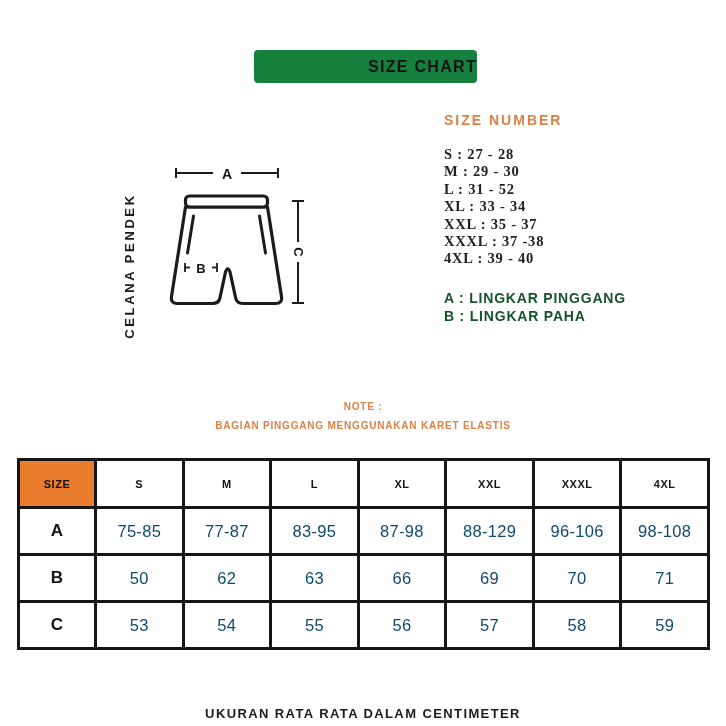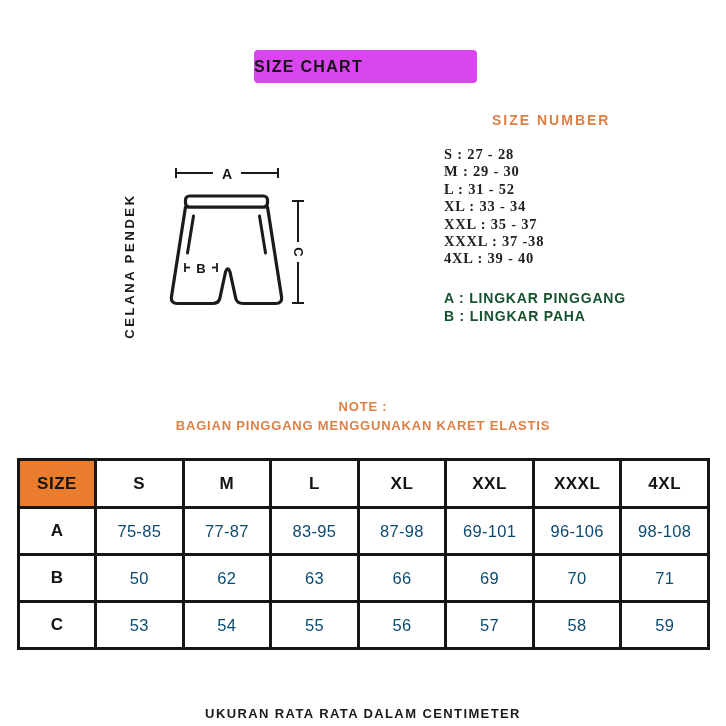--- a/index.html
+++ b/index.html
@@ -3,62 +3,62 @@
 <meta charset="utf-8">
 <style>
   html,body{margin:0;padding:0;background:#ffffff;}
   .canvas{
     position:relative;width:726px;height:726px;background:#ffffff;overflow:hidden;
     font-family:"Liberation Sans","DejaVu Sans",sans-serif;color:#1d1d1d;
   }
   
   .pill{
     position:absolute;left:254px;top:50px;width:223px;height:33px;
-    background:#d946ef;border-radius:4px;
-    display:flex;align-items:center;justify-content:flex-start;
+    background:#15803d;border-radius:4px;
+    display:flex;align-items:center;justify-content:flex-end;
     font-weight:bold;font-size:16px;letter-spacing:1.3px;color:#141414;
   }
   
   .vlabel{
     position:absolute;left:129px;top:266px;
     transform:translate(-50%,-50%) rotate(-90deg);
     white-space:nowrap;font-weight:bold;font-size:13px;letter-spacing:2.6px;color:#1a1a1a;
   }
   
   .shorts{position:absolute;left:160px;top:160px;}
   .shorts text{font-family:"Liberation Sans","DejaVu Sans",sans-serif;font-weight:bold;fill:#161616;}
   
   .sn-head{
     position:absolute;left:444px;top:112px;
-    font-weight:bold;font-size:14px;letter-spacing:2px;color:#DD8045;margin-left:48px;
+    font-weight:bold;font-size:14px;letter-spacing:2px;color:#DD8045;
   }
   .sn-list{
     position:absolute;left:444px;top:146px;
     font-weight:bold;font-size:14.5px;letter-spacing:.8px;line-height:17.4px;color:#222;font-family:Liberation Serif, serif;
   }
   .sn-legend{
     position:absolute;left:444px;top:289px;
     font-weight:bold;font-size:14px;letter-spacing:.8px;line-height:18.3px;color:#14532d;
   }
   
   .note{
     position:absolute;left:0;right:0;top:397px;text-align:center;
-    color:#DD8045;font-weight:bold;font-size:13px;line-height:19px;letter-spacing:.8px;
+    color:#DD8045;font-weight:bold;font-size:10px;line-height:19px;letter-spacing:.8px;
   }
   
   .size-table{
     position:absolute;left:17px;top:458px;width:693px;
     border-collapse:collapse;table-layout:fixed;
   }
   .size-table th,.size-table td{
     border:3px solid #161616;text-align:center;vertical-align:middle;
     background:#ffffff;padding:0;
   }
   .size-table col.c-size{width:77px;}
-  .size-table tr.head th{height:45px;font-weight:bold;font-size:17px;letter-spacing:.5px;color:#141414;}
+  .size-table tr.head th{height:45px;font-weight:bold;font-size:11px;letter-spacing:.5px;color:#141414;}
   .size-table tr.data th{height:44px;font-weight:bold;font-size:17px;color:#141414;}
   .size-table tr.data td{height:44px;font-weight:normal;font-size:16.5px;color:#0c4a6e;letter-spacing:.3px;}
   .size-table th.size-cell{background:#E97C2D;}
   
   .footer{
     position:absolute;left:0;right:0;top:666px;text-align:center;
     font-weight:bold;font-size:13px;letter-spacing:1.4px;color:#1a1a1a;margin-top:40px;
   }
 </style>
 </head>
@@ -151,21 +151,21 @@
         <th>XXL</th>
         <th>XXXL</th>
         <th>4XL</th>
       </tr>
       <tr class="data">
         <th>A</th>
         <td>75-85</td>
         <td>77-87</td>
         <td>83-95</td>
         <td>87-98</td>
-        <td>69-101</td>
+        <td>88-129</td>
         <td>96-106</td>
         <td>98-108</td>
       </tr>
       <tr class="data">
         <th>B</th>
         <td>50</td>
         <td>62</td>
         <td>63</td>
         <td>66</td>
         <td>69</td>

